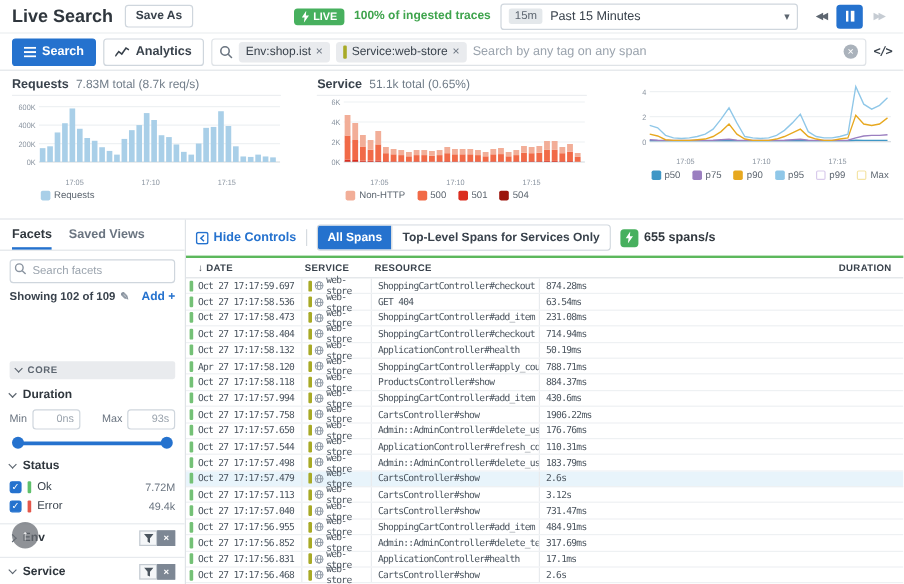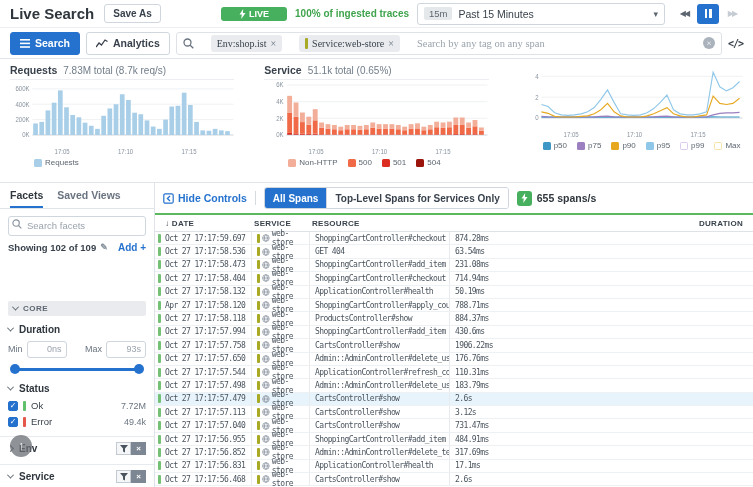--- a/index.html
+++ b/index.html
@@ -7,42 +7,42 @@
     font-family:"Liberation Sans", sans-serif; color:#39424c; }
 
   
   .topbar { height:28px; display:flex; align-items:center; padding:0 10px; gap:10px;
     border-bottom:1px solid #eceef1; }
   .page-title { font-size:15px; font-weight:600; color:#2f363d; }
   .btn { border:1px solid #cfd6dd; border-radius:3px; background:#fff; font-size:10px;
     font-weight:700; color:#39424c; padding:3px 8px; cursor:pointer; }
   .topbar-right { margin-left:auto; display:flex; align-items:center; gap:8px; }
   .live-badge { background:#47b05e; color:#fff; font-size:9px; font-weight:700;
-    border-radius:3px; padding:2px 18px; display:flex; align-items:center; gap:3px; }
+    border-radius:3px; padding:2px 6px; display:flex; align-items:center; gap:3px; }
   .ingested { color:#3fa44d; font-size:10px; font-weight:600; }
   .timebox { display:flex; align-items:center; border:1px solid #cfd6dd; border-radius:3px;
     height:22px; padding:0 6px; gap:6px; width:248px; font-size:10.5px; }
   .time-chip { background:#e4e8eb; border-radius:2px; padding:1px 5px; font-size:9.5px; color:#5d6670; }
   .time-caret { margin-left:auto; color:#5d6670; font-size:9px; }
   .mediabtns { display:flex; gap:2px; }
   .mbtn { width:22px; height:20px; display:flex; align-items:center; justify-content:center;
     border-radius:3px; font-size:8px; letter-spacing:-2px; color:#5d6670; cursor:pointer; }
   .mbtn.pause { background:#2572CE; }
   .pbar { display:inline-block; width:2.5px; height:9px; background:#fff; margin:0 1px; }
   .mbtn.fwd { color:#c6ccd3; }
 
   
   .searchrow { height:31px; display:flex; align-items:center; padding:0 10px; gap:6px;
     border-bottom:1px solid #e1e5e9; }
   .tabbtn { height:23px; display:flex; align-items:center; gap:5px; padding:0 9px;
     border:1px solid #cfd6dd; border-radius:3px; background:#fff; font-size:10.5px;
     font-weight:700; color:#39424c; cursor:pointer; }
   .tabbtn.active { background:#2572CE; border-color:#2572CE; color:#fff; }
-  .searchfield { flex:1; height:23px; display:flex; align-items:center; gap:17px;
-    border:1px solid #dfe3e7; border-radius:3px; padding:0 6px; background:#fff;font-family:Liberation Serif, serif; }
+  .searchfield { flex:1; height:23px; display:flex; align-items:center; gap:5px;
+    border:1px solid #dfe3e7; border-radius:3px; padding:0 6px; background:#fff; }
   .pill { display:flex; align-items:center; gap:4px; background:#e9ebee; border-radius:3px;
     height:17px; padding:0 6px; font-size:10px; color:#39424c; cursor:pointer; }
   .pill .bar { width:3px; height:11px; background:#a8aa26; border-radius:1px; }
   .pill .x { color:#6a7480; font-size:10px; }
   .sf-placeholder { color:#9aa3ad; font-size:10.5px; flex:1; }
   .clear-ic { width:12px; height:12px; background:#aab2bb; border-radius:50%; color:#fff;
     font-size:9px; line-height:12px; text-align:center; cursor:pointer; }
   .code-ic { font-size:10px; font-weight:700; color:#39424c; cursor:pointer; font-family:"DejaVu Sans Mono",monospace; letter-spacing:-1px;}
 
   

